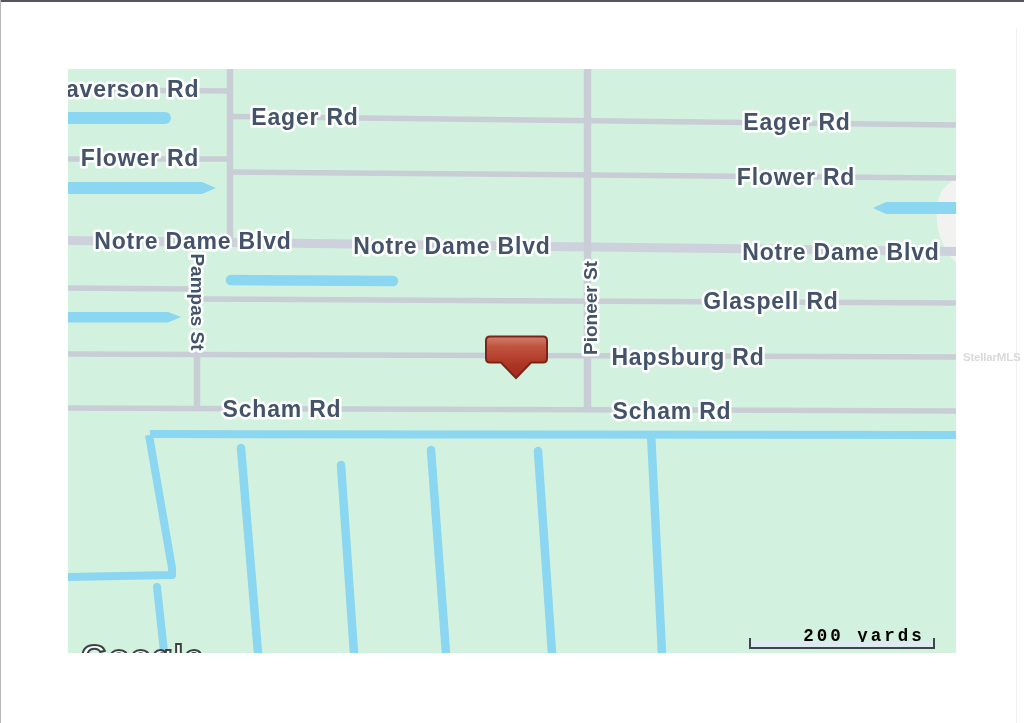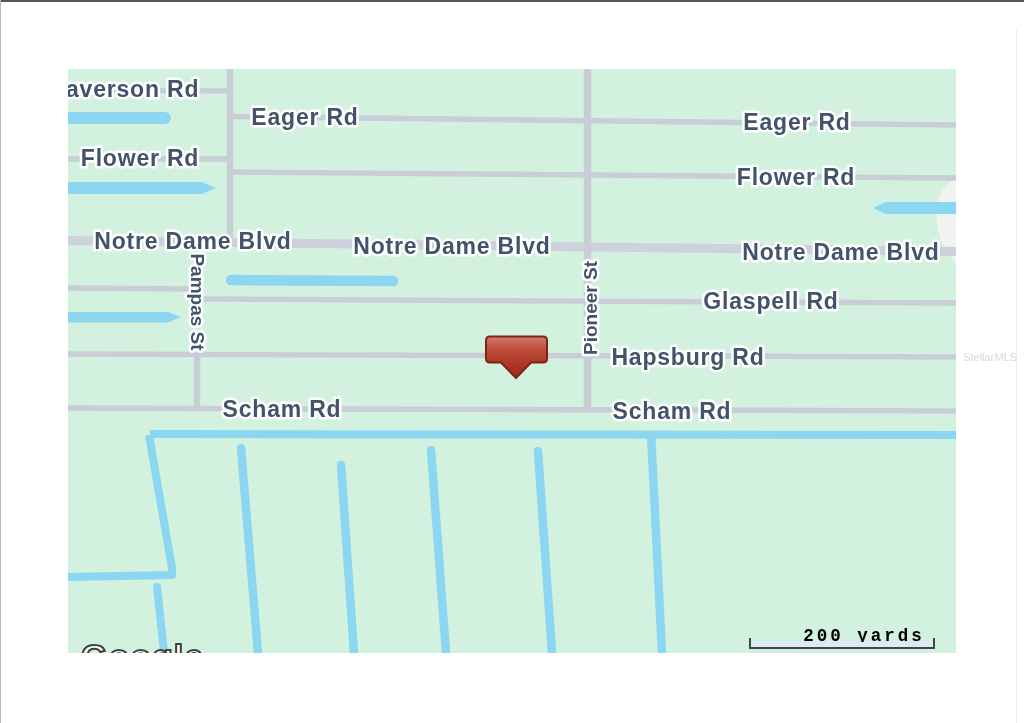--- a/index.html
+++ b/index.html
@@ -1,19 +1,19 @@
 <!DOCTYPE html>
 <html><head>
 <meta charset="utf-8">
 <style>
   html,body{margin:0;padding:0;}
   body{width:1024px;height:723px;background:#ffffff;position:relative;overflow:hidden;
        font-family:"Liberation Sans", sans-serif;}
   #map{position:absolute;left:68px;top:69px;width:888px;height:584px;}
-  .wm{position:absolute;left:963px;top:351px;color:#dadadc;font-size:11.5px;font-weight:normal;letter-spacing:-0.2px;}
+  .wm{position:absolute;left:963px;top:351px;color:#dadadc;font-size:11.5px;font-weight:bold;letter-spacing:-0.2px;}
 </style>
 </head>
 <body>
 
 <div style="position:absolute;left:0;top:0;width:1024px;height:2px;background:#54555d;"></div>
 
 <div style="position:absolute;left:1016px;top:28px;width:1px;height:695px;background:#f0f0f2;"></div>
 
 <div style="position:absolute;left:0;top:0;width:1px;height:723px;background:#b6b6bb;"></div>
 

